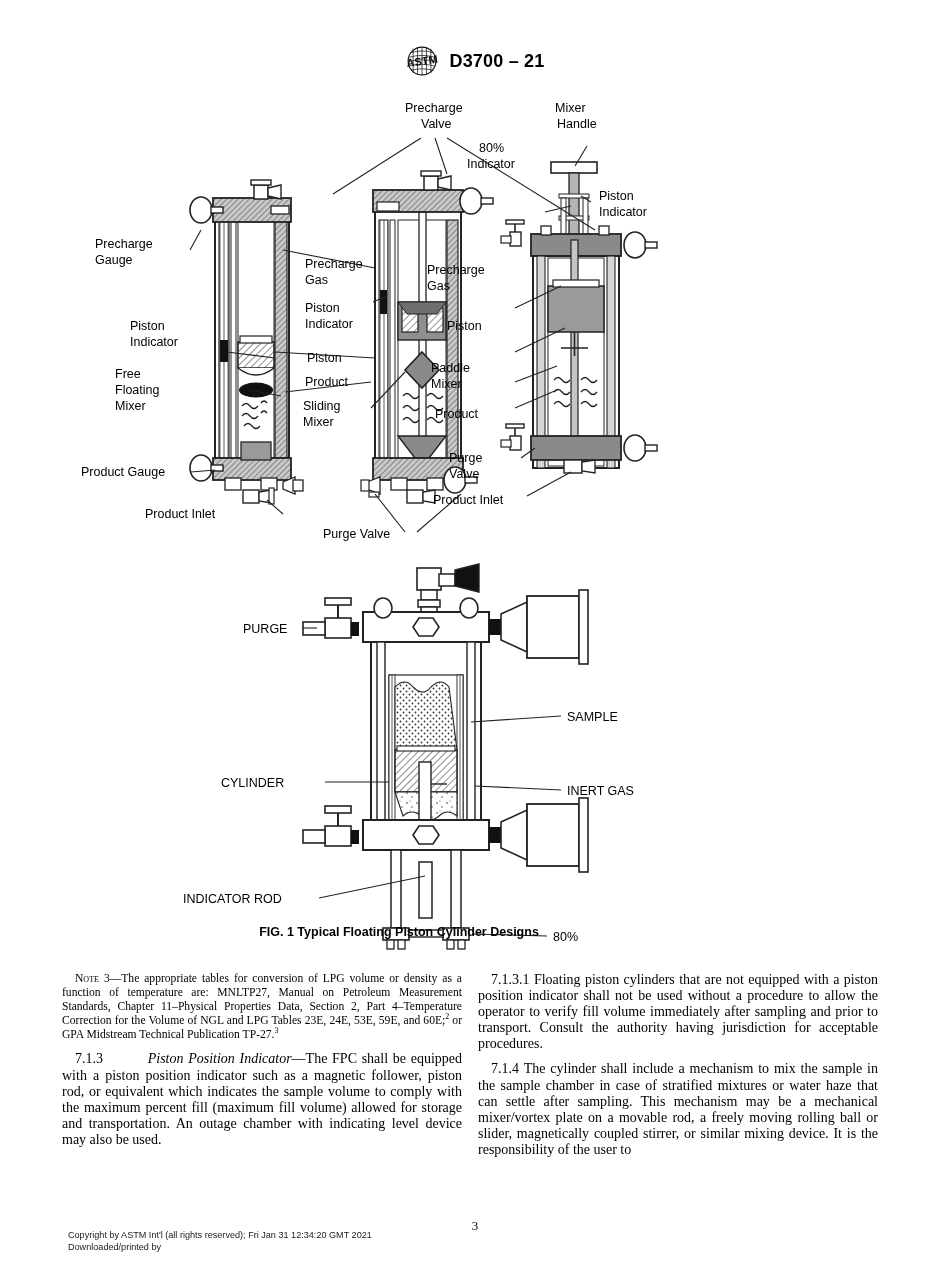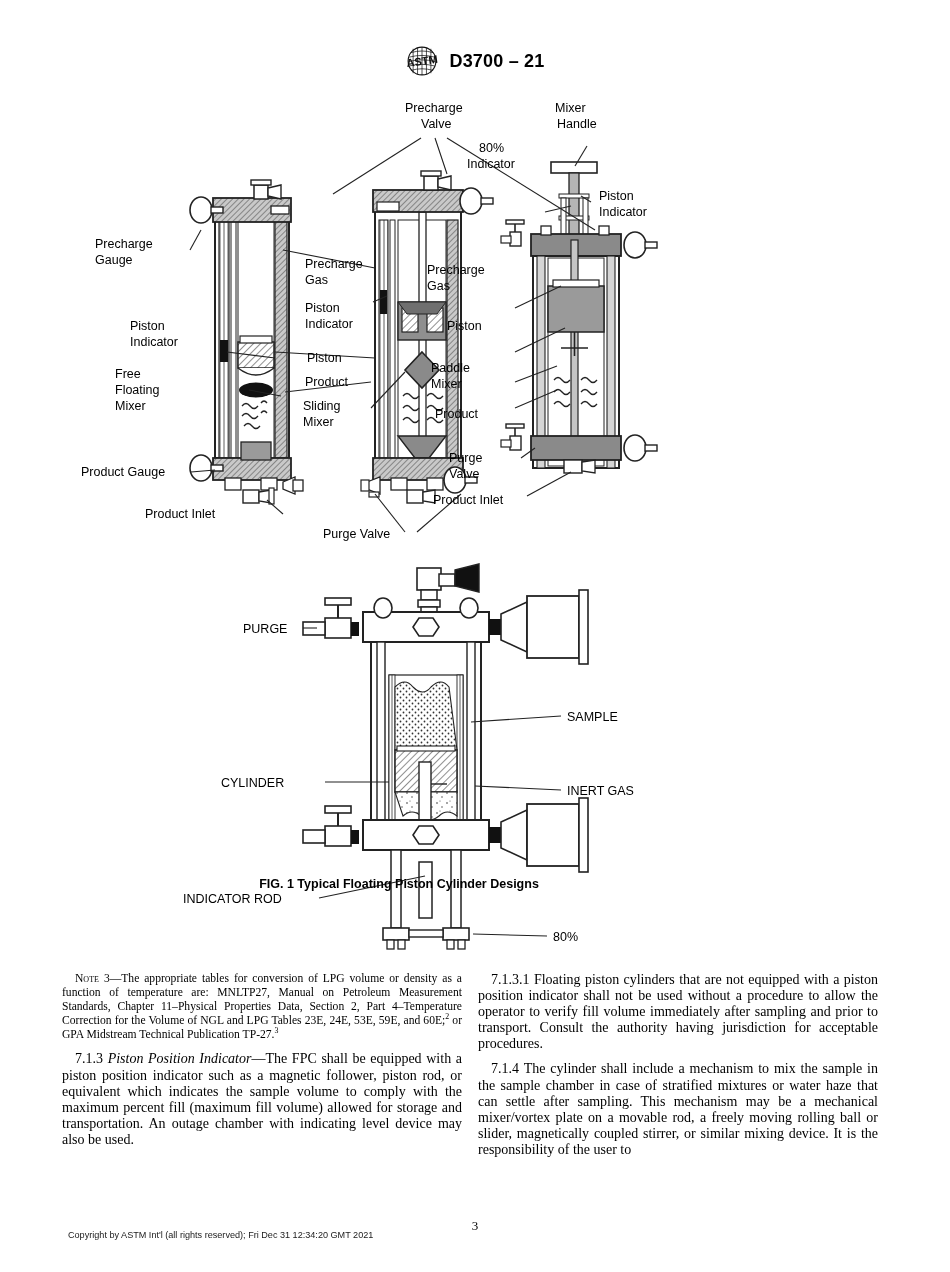--- a/index.html
+++ b/index.html
@@ -31,21 +31,21 @@
 
   
   .figure-block {
     position: absolute;
     top: 90px; left: 0; width: 950px; height: 860px;
   }
   .fig-svg { display: block; margin: 0 auto; }
 
   .fig-caption {
     position: absolute;
-    top: 877px; left: 0; width: 798px;
+    top: 925px; left: 0; width: 798px;
     text-align: center;
     font-family: "Liberation Sans", sans-serif;
     font-weight: bold;
     font-size: 12.5px;
   }
 
   
   .body-columns {
     position: absolute;
     top: 972px; left: 62px;
@@ -62,21 +62,21 @@
     text-indent: 13px;
     hyphens: none;
   }
   p.note {
     font-size: 11.6px;
     line-height: 14.1px;
   }
   .smallcaps-note {
     font-variant: small-caps;
   }
-  .italic { font-style: italic; }
+  .italic { font-style: italic; margin-left: 40px; }
   sup { font-size: 0.68em; vertical-align: super; line-height: 0; }
 
   
   .page-number {
     position: absolute;
     top: 1218px; left: 0; width: 950px;
     text-align: center;
     font-size: 13px;
   }
   .footer-block {
@@ -535,14 +535,15 @@
   <div class="col">
     <p class="para"><span>7.1.3.1</span> <span>Floating piston cylinders that are not equipped with a piston position indicator shall not be used without a procedure to allow the operator to verify fill volume immediately after sampling and prior to transport. Consult the authority having jurisdiction for acceptable procedures.</span></p>
 
     <p class="para"><span>7.1.4</span> <span>The cylinder shall include a mechanism to mix the sample in the sample chamber in case of stratified mixtures or water haze that can settle after sampling. This mechanism may be a mechanical mixer/vortex plate on a movable rod, a freely moving rolling ball or slider, magnetically coupled stirrer, or similar mixing device. It is the responsibility of the user to</span></p>
   </div>
 </div>
 
 <div class="page-number">3</div>
 
 <div class="footer-block">
-  <div>Copyright by ASTM Int'l (all rights reserved); Fri Dec 31 12:34:20 GMT 2021</div>
+  <div>Copyright by ASTM Int'l (all rights reserved); Fri Jan 31 12:34:20 GMT 2021</div>
+  <div>Downloaded/printed by</div>
 </div>
 
 </body></html>

